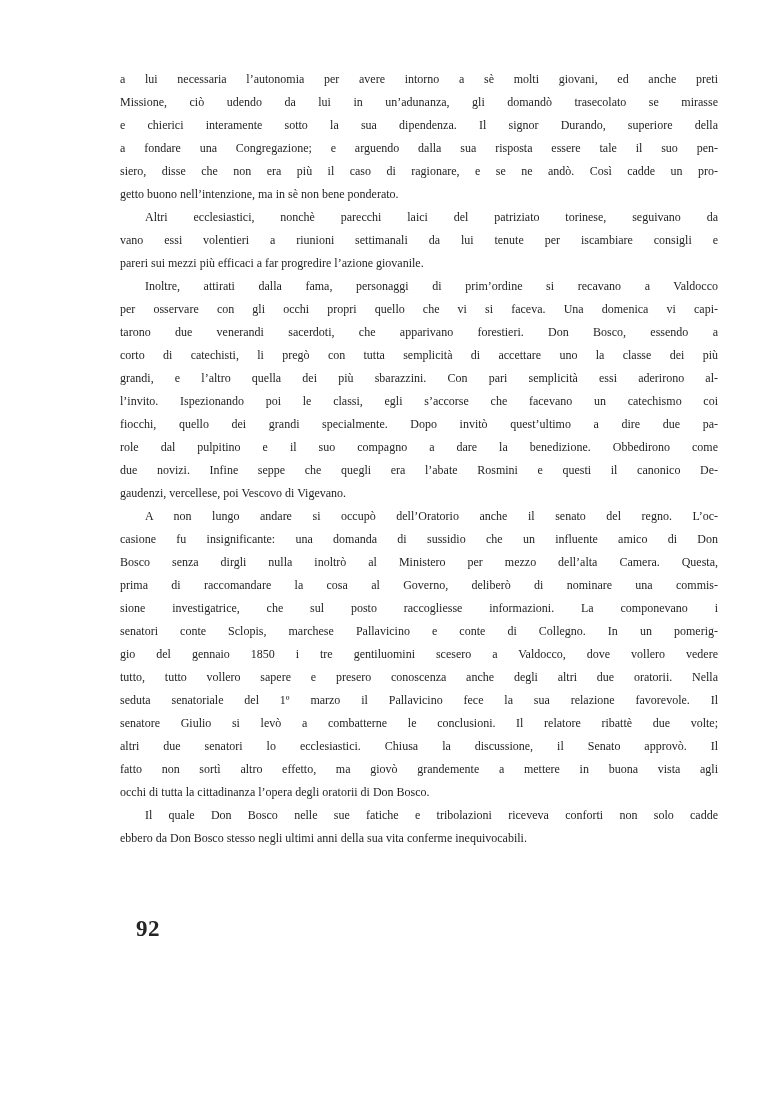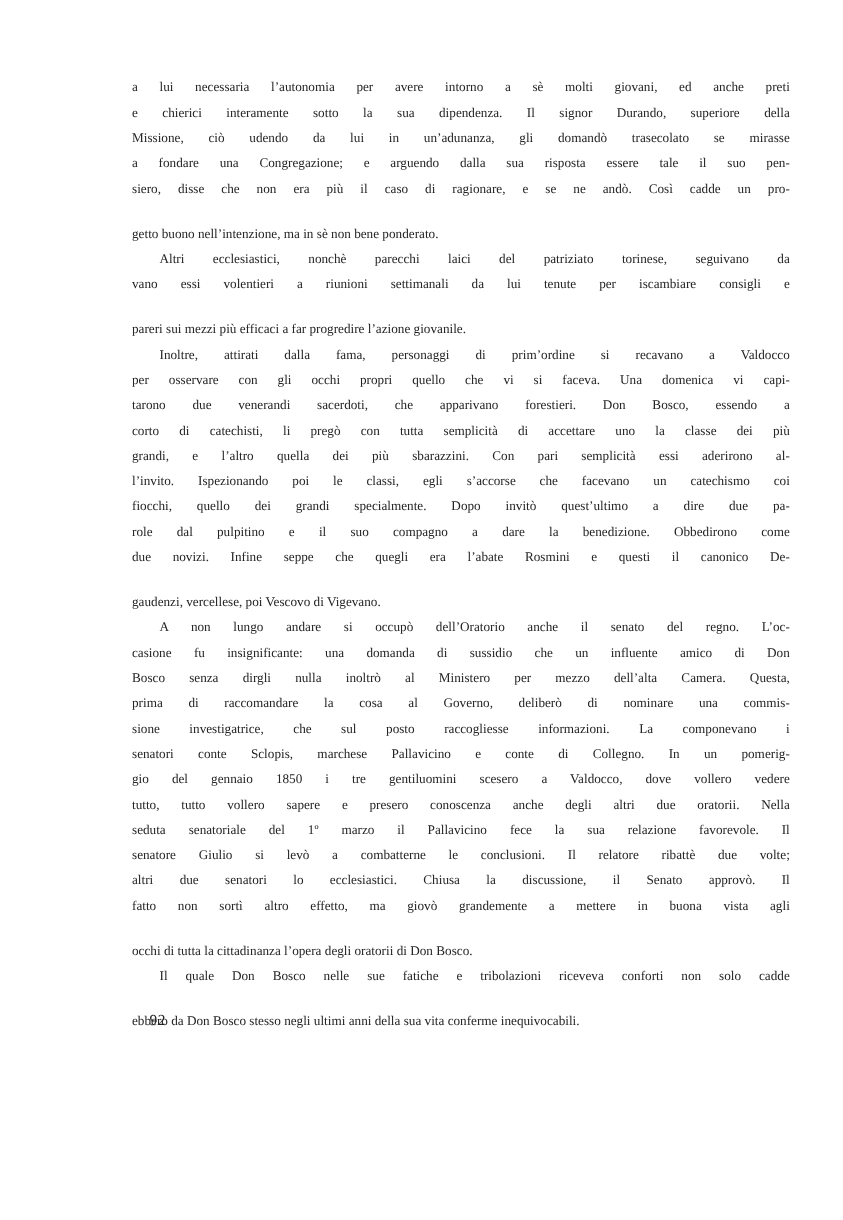--- a/index.html
+++ b/index.html
@@ -29,43 +29,43 @@
   .text-line {
     height: 23px;
     text-align: justify;
     text-align-last: justify;
     text-justify: inter-word;
     white-space: normal;
     overflow: hidden;
   }
   .text-line.para-end {
     text-align-last: left;
-    margin-top: 18px;
   }
   .text-line.first-indent {
     text-indent: 25px;
   }
   .page-number {
     position: absolute;
     left: 136px;
     top: 917px;
-    font-size: 14px;
+    font-size: 23px;
     line-height: 23px;
     letter-spacing: 0.5px;
+    font-weight: bold;
   }
 </style>
 </head>
 <body>
 
 <div class="book-page" style="--ink: #242424; --paper: #ffffff;">
   <div class="page-text" id="page-text">
       <div class="paragraph">
         <div class="text-line">a lui necessaria l’autonomia per avere intorno a sè molti giovani, ed anche preti</div>
+        <div class="text-line">Missione, ciò udendo da lui in un’adunanza, gli domandò trasecolato se mirasse</div>
         <div class="text-line">e chierici interamente sotto la sua dipendenza. Il signor Durando, superiore della</div>
-        <div class="text-line">Missione, ciò udendo da lui in un’adunanza, gli domandò trasecolato se mirasse</div>
         <div class="text-line">a fondare una Congregazione; e arguendo dalla sua risposta essere tale il suo pen-</div>
         <div class="text-line">siero, disse che non era più il caso di ragionare, e se ne andò. Così cadde un pro-</div>
         <div class="text-line para-end">getto buono nell’intenzione, ma in sè non bene ponderato.</div>
       </div>
       <div class="paragraph">
         <div class="text-line first-indent">Altri ecclesiastici, nonchè parecchi laici del patriziato torinese, seguivano da</div>
         <div class="text-line">vano essi volentieri a riunioni settimanali da lui tenute per iscambiare consigli e</div>
         <div class="text-line para-end">pareri sui mezzi più efficaci a far progredire l’azione giovanile.</div>
       </div>
       <div class="paragraph">

